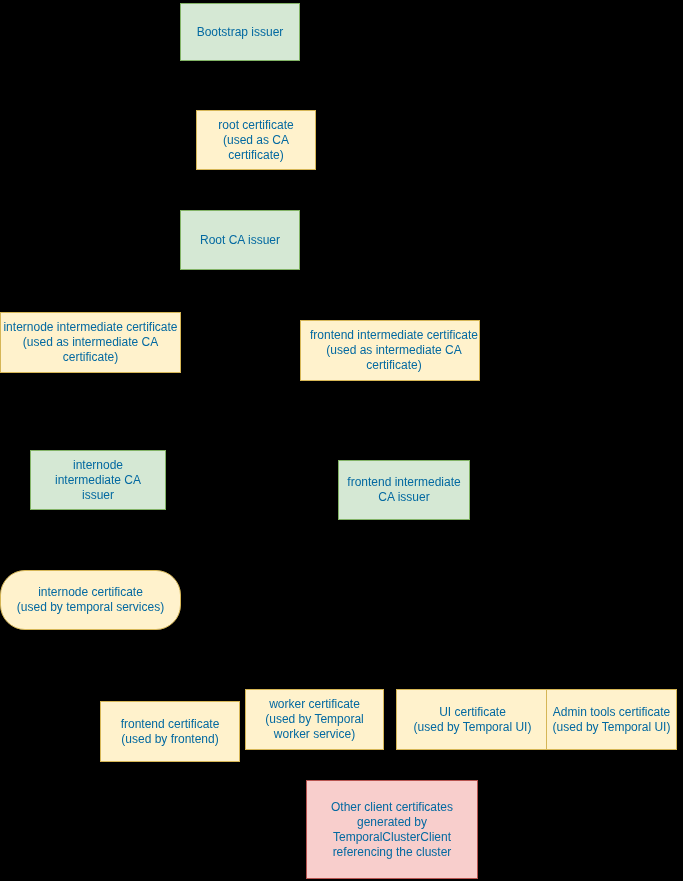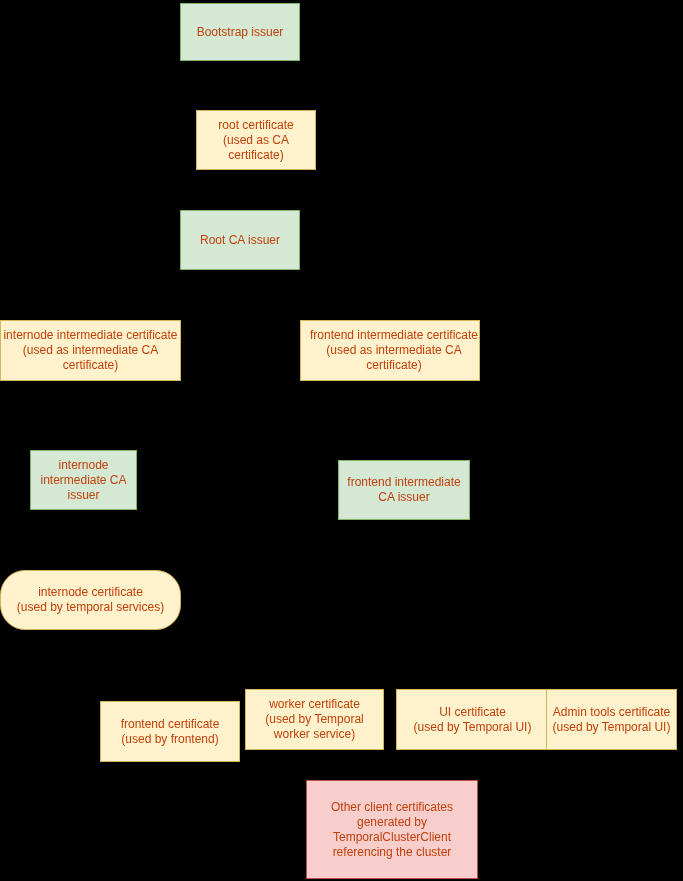--- a/index.html
+++ b/index.html
@@ -18,39 +18,39 @@
   .node {
     position: absolute;
     box-sizing: border-box;
     border: 1px solid #000;
     display: flex;
     align-items: center;
     justify-content: center;
     text-align: center;
     font-size: 12px;
     line-height: 15px;
-    color: #c2410c;
+    color: #0369a1;
   }
   .node .label {
     white-space: pre-line;
     display: block;
     width: 100%;
   }
   
   .green  { background: #d5e8d4; border-color: #82b366; }
   .yellow { background: #fff2cc; border-color: #d6b656; }
   .pink   { background: #f8cecc; border-color: #b85450; }
 
   
   .n0  { left: 180px; top: 3px;   width: 120px; height: 58px; }
   .n1  { left: 180px; top: 110px; width: 120px; height: 60px; }
   .n2  { left: 180px; top: 210px; width: 120px; height: 60px; }
-  .n3  { left: 0px;   top: 320px; width: 181px; height: 61px; }
+  .n3  { left: 0px;   top: 312px; width: 181px; height: 61px; }
   .n4  { left: 300px; top: 320px; width: 180px; height: 61px; padding-left: 8px; }
-  .n5  { left: 30px;  top: 450px; width: 107px; height: 60px; }
+  .n5  { left: 30px;  top: 450px; width: 136px; height: 60px; }
   .n6  { left: 330px; top: 460px; width: 132px; height: 60px; margin-left: 8px; }
   .n7  { left: 0px;   top: 570px; width: 181px; height: 60px; }
   .n8  { left: 100px; top: 689px; width: 140px; height: 61px; }
   .n9  { left: 245px; top: 689px; width: 139px; height: 61px; }
   .n10 { left: 396px; top: 689px; width: 153px; height: 61px; }
   .n11 { left: 546px; top: 689px; width: 131px; height: 61px; }
   .n12 { left: 306px; top: 780px; width: 172px; height: 99px; }
 </style>
 </head>
 <body>

